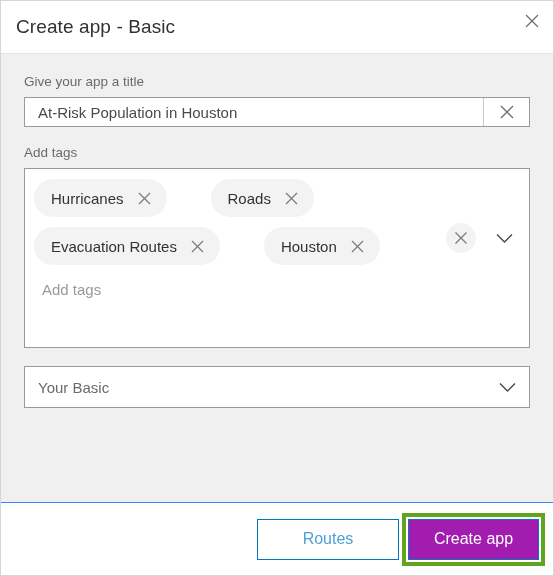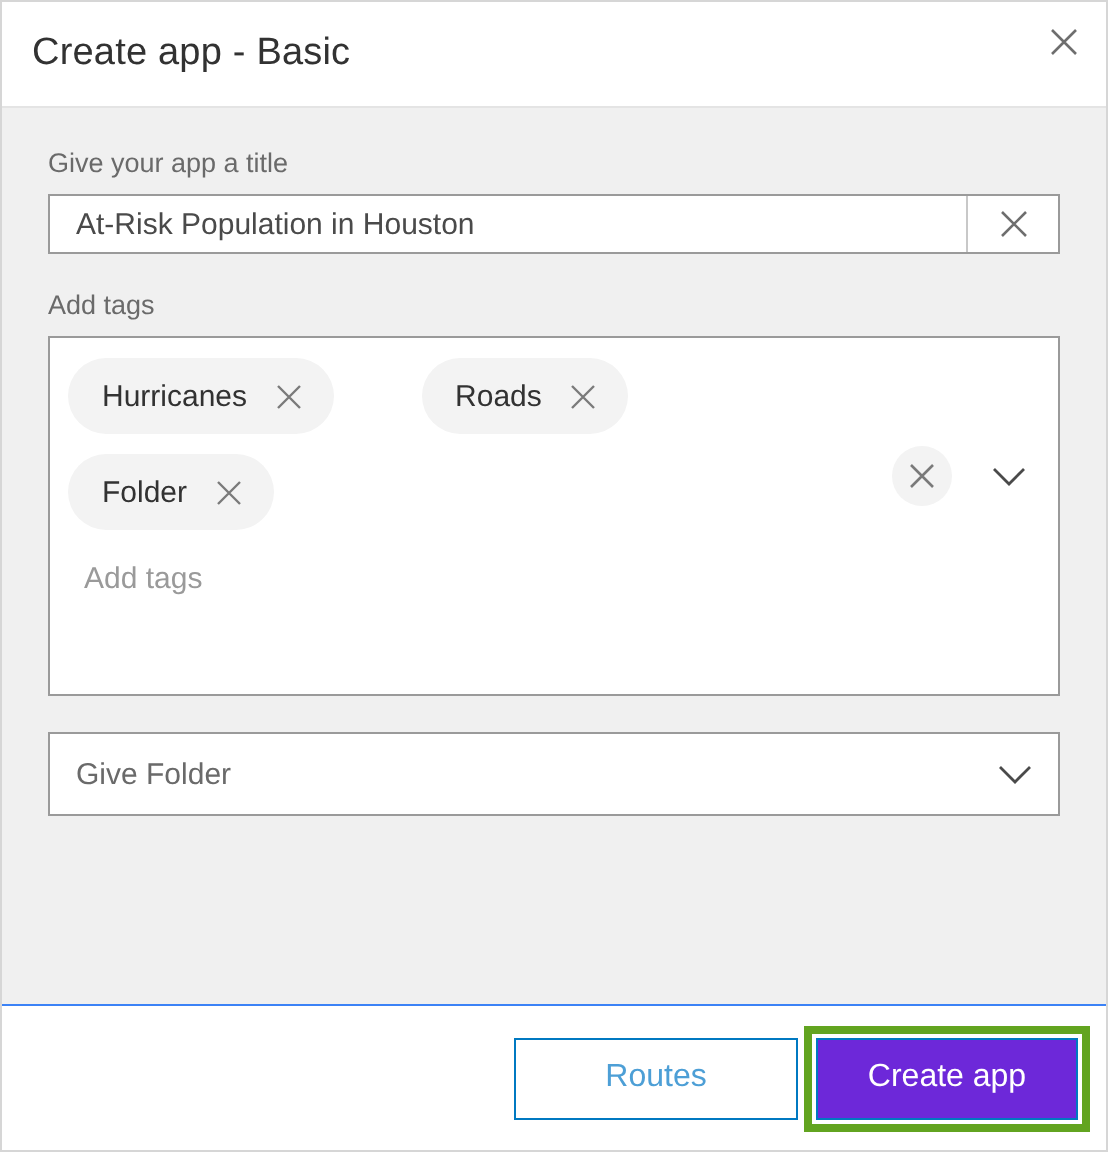--- a/index.html
+++ b/index.html
@@ -251,21 +251,21 @@
   .btn-primary-highlight {
     border: 4px solid #62a420;
     padding: 2px;
     background: #ffffff;
     margin-left: 3px;
     display: inline-block;
     line-height: 0;
   }
   .btn-primary {
     width: 131px;
-    background: #6d28d9;
+    background: #a21caf;
     border: 1px solid #0079c1;
     color: #ffffff;
   }
 </style>
 </head>
 <body>
 
 <div class="dialog">
 
   <div class="dialog-header">
@@ -307,21 +307,29 @@
             <span class="chip-x">
               <svg width="13" height="13" viewBox="0 0 13 13" aria-hidden="true">
                 <path d="M1 1 L12 12 M12 1 L1 12" stroke="#7a7a7a" stroke-width="1.2" fill="none"></path>
               </svg>
             </span>
           </div>
         </div>
 
         <div class="tag-row">
           <div class="chip">
-            <span class="chip-label">Folder</span>
+            <span class="chip-label">Evacuation Routes</span>
+            <span class="chip-x">
+              <svg width="13" height="13" viewBox="0 0 13 13" aria-hidden="true">
+                <path d="M1 1 L12 12 M12 1 L1 12" stroke="#7a7a7a" stroke-width="1.2" fill="none"></path>
+              </svg>
+            </span>
+          </div>
+          <div class="chip">
+            <span class="chip-label">Houston</span>
             <span class="chip-x">
               <svg width="13" height="13" viewBox="0 0 13 13" aria-hidden="true">
                 <path d="M1 1 L12 12 M12 1 L1 12" stroke="#7a7a7a" stroke-width="1.2" fill="none"></path>
               </svg>
             </span>
           </div>
         </div>
       </div>
 
       <div class="tags-actions">
@@ -334,21 +342,21 @@
           <svg width="17" height="11" viewBox="0 0 17 11" aria-hidden="true">
             <path d="M1 1.5 L8.5 9 L16 1.5" stroke="#4a4a4a" stroke-width="1.4" fill="none"></path>
           </svg>
         </div>
       </div>
 
       <input class="tags-input" type="text" placeholder="Add tags" style="">
     </div>
 
     <div class="select-wrap">
-      <span class="select-value">Give Folder</span>
+      <span class="select-value">Your Basic</span>
       <span class="select-chevron">
         <svg width="17" height="11" viewBox="0 0 17 11" aria-hidden="true">
           <path d="M1 1.5 L8.5 9 L16 1.5" stroke="#4a4a4a" stroke-width="1.4" fill="none"></path>
         </svg>
       </span>
     </div>
 
   </div>
 
   <div class="dialog-footer">

